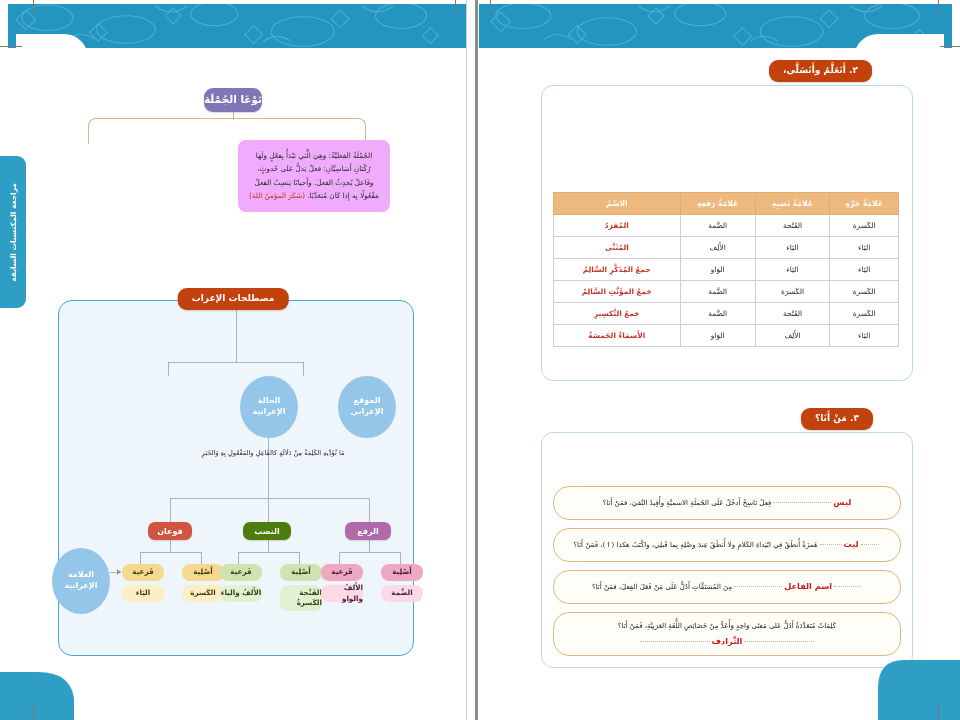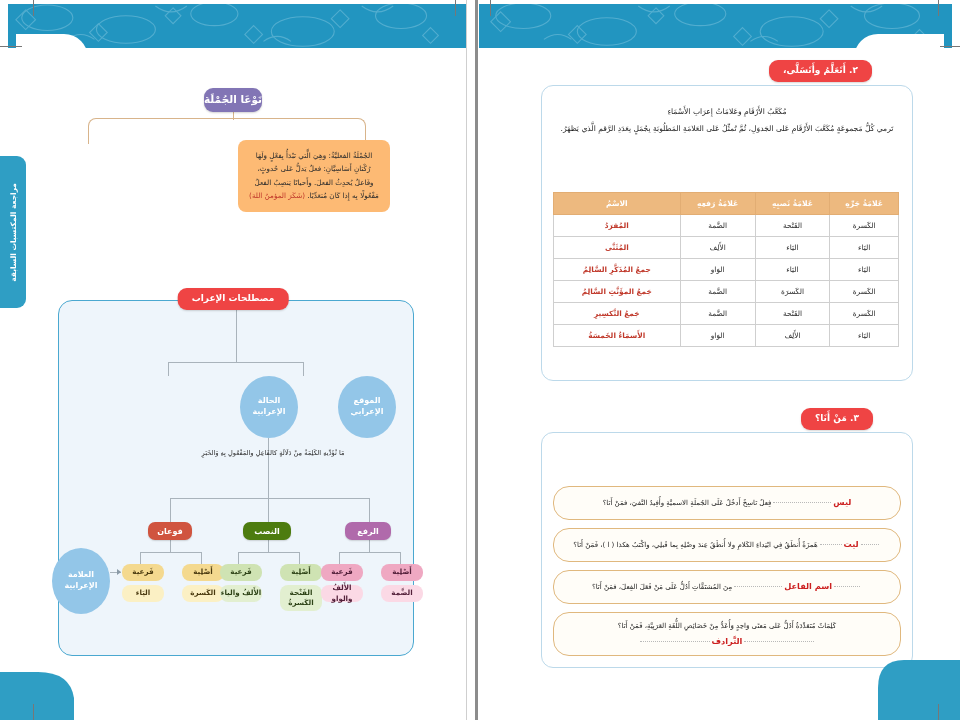--- a/index.html
+++ b/index.html
@@ -154,21 +154,21 @@
     position: absolute;
     top: 140px; left: 76px;
     width: 314px;
     display: flex;
     justify-content: space-between;
     gap: 12px;
     z-index: 4;
   }
   .jumla-box {
     width: 152px;
-    background: #fdba74;
+    background: #f0abfc;
     border-radius: 8px;
     padding: 9px 9px 10px;
     font-size: 7.2px;
     line-height: 1.85;
     color: #2c2c2c;
     text-align: center;
     margin-left: 7px;
   }
   .jumla-box .ex { color: #c0392b; }
 
@@ -183,21 +183,21 @@
     z-index: 3;
   }
 
   .diagram-title {
     position: absolute;
     top: 286px; left: 50%;
     transform: translateX(-50%);
     z-index: 9;
   }
   .blue-badge {
-    background: #ef4444;
+    background: #c2410c;
     box-shadow: 0 1px 2px rgba(0,0,0,.16);
     font-size: 9px;
     padding: 5px 14px 6px;
   }
 
   .dline { position: absolute; background: #a9b3bb; z-index: 5; }
 
   .oval {
     position: absolute;
     background: #93c6e8;
@@ -224,21 +224,20 @@
   .tag-jarr  { background: #d0543f; }
   .tag-nasb  { background: #4d7c0f; }
   .tag-rafa  { background: #b06aab; }
 
   .leaf {
     position: absolute;
     border-radius: 8px;
     font-size: 7.2px;
     font-weight: bold;
     display: flex; align-items: center; justify-content: center;
-    text-align: center;
     z-index: 6;
     line-height: 1.45;
   }
   .leaf-y1 { background: #f4d98f; color: #4a3a10; }
   .leaf-y2 { background: #fbf0c4; color: #4a3a10; }
   .leaf-g1 { background: #cfe3b3; color: #2f4418; }
   .leaf-g2 { background: #e2efd0; color: #2f4418; }
   .leaf-p1 { background: #efa8c2; color: #53203a; }
   .leaf-p2 { background: #fbd9e5; color: #53203a; }
 
@@ -541,22 +540,20 @@
       <div class="banner-notch notch-right"></div>
     </div>
 
     <div class="sec-badge" style="top:58px; left:290px;">
       <span class="pill-badge blue-badge">٢. أَتَعَلَّمُ وأَتَسَلَّى،</span>
     </div>
 
     <div class="sec-card sec2-card"></div>
 
     <div class="sec2-intro">
-      <span class="l1">مُكَعَّبُ الأَرْقَامِ وعَلامَاتُ إِعرَابِ الأَسْمَاءِ</span>
-      <span class="l2">تَرمي كُلُّ مَجموعَةٍ مُكَعَّبَ الأَرْقَامِ عَلى الجَدوَلِ، ثُمَّ تُمثِّلُ عَلى العَلامَةِ المَطلُوبَةِ بِجُمَلٍ بِعَدَدِ الرَّقمِ الَّذي يَظهَرُ.</span>
     </div>
 
     <table class="grid">
       <thead>
         <tr>
           <th>عَلامَةُ جَرِّهِ</th>
           <th>عَلامَةُ نَصبِهِ</th>
           <th>عَلامَةُ رَفعِهِ</th>
           <th>الاسْمُ</th>
         </tr>

